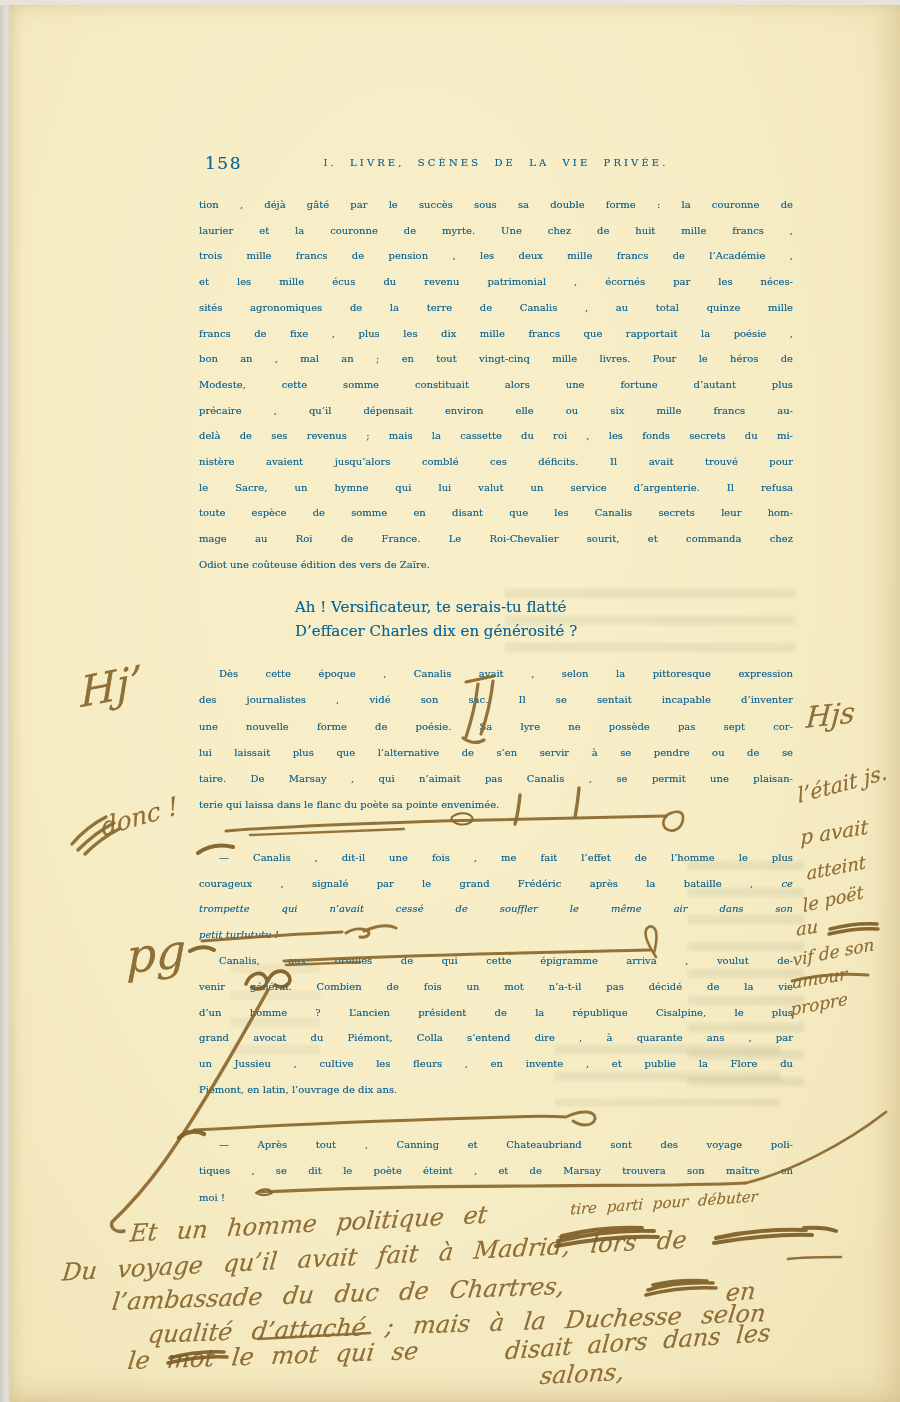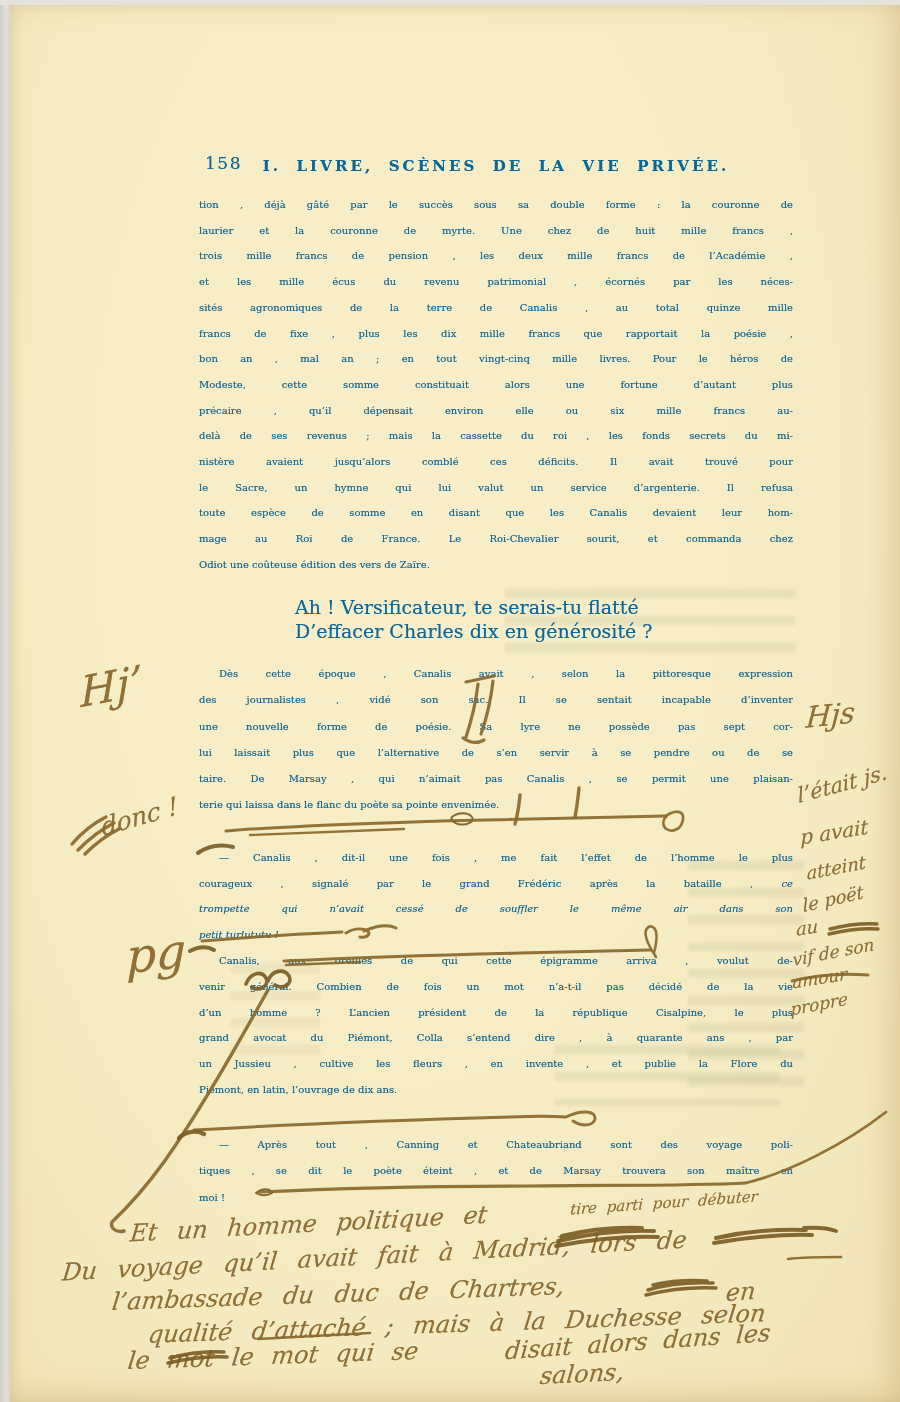--- a/index.html
+++ b/index.html
@@ -12,28 +12,28 @@
   
   #paper{position:absolute;left:10px;top:5px;right:0;bottom:0;
       background:
         radial-gradient(ellipse at 45% 35%, #f8efca 0%, #f6ecc4 55%, #f0e3b6 100%);
       box-shadow:inset -14px 0 26px rgba(170,140,70,.18), inset 0 -12px 24px rgba(170,140,70,.12),
                  inset 4px 0 10px rgba(120,110,80,.10);}
   
   .printed{color:#0369a1;text-shadow:0 0 .3px rgba(55,50,40,.45);}
   #page-number{position:absolute;left:205px;top:153px;font-size:17px;letter-spacing:1.5px;}
   #running-title{position:absolute;left:199px;top:157px;width:594px;text-align:center;
-      font-size:15px;font-weight:bold;letter-spacing:3.1px;word-spacing:7px;}
+      font-size:10px;font-weight:normal;letter-spacing:3.1px;word-spacing:7px;}
   .para{position:absolute;left:199px;width:594px;font-size:10px;}
   .para .line{text-align:left;}
   .para .line.just{text-align:justify;text-align-last:justify;}
   .para .line.ind{text-indent:20px;}
   .para .line.it, .para span.it{font-style:italic;}
   #par-p1{top:192px;line-height:25.7px;}
-  #par-verse{top:596px;left:295px;width:430px;font-size:19px;line-height:23.5px;}
+  #par-verse{top:596px;left:295px;width:430px;font-size:15px;line-height:23.5px;}
   #par-p2{top:661px;line-height:26.3px;}
   #par-p3{top:845px;line-height:25.7px;}
   #par-p4{top:948px;line-height:25.8px;}
   #par-p5{top:1132px;line-height:26.4px;}
   
   .hw{position:absolute;font-family:"DejaVu Serif",serif;font-style:italic;color:#8a672e;
       white-space:nowrap;opacity:.93;text-shadow:0 0 .5px rgba(138,103,46,.6);}
   #hw-left-0{left:80px;top:662px;font-size:42px;transform:rotate(-11deg) skewX(-10deg);}
   #hw-left-1{left:100px;top:802px;font-size:25px;transform:rotate(-16deg) skewX(-8deg);}
   #hw-left-2{left:126px;top:926px;font-size:47px;transform:rotate(-6deg) skewX(-6deg);}
@@ -91,21 +91,21 @@
         <div class="line just">trois mille francs de pension , les deux mille francs de l’Académie ,</div>
         <div class="line just">et les mille écus du revenu patrimonial , écornés par les néces-</div>
         <div class="line just">sités agronomiques de la terre de Canalis , au total quinze mille</div>
         <div class="line just">francs de fixe , plus les dix mille francs que rapportait la poésie ,</div>
         <div class="line just">bon an , mal an ; en tout vingt-cinq mille livres. Pour le héros de</div>
         <div class="line just">Modeste, cette somme constituait alors une fortune d’autant plus</div>
         <div class="line just">précaire ,  qu’il dépensait environ elle ou six mille francs au-</div>
         <div class="line just">delà de ses revenus ; mais la cassette du roi , les fonds secrets du mi-</div>
         <div class="line just">nistère avaient jusqu’alors comblé ces déficits. Il avait trouvé pour</div>
         <div class="line just">le Sacre, un hymne qui lui valut un service d’argenterie. Il refusa</div>
-        <div class="line just">toute espèce de somme en disant que les Canalis devaient leur hom-</div>
+        <div class="line just">toute espèce de somme en disant que les Canalis secrets leur hom-</div>
         <div class="line just">mage au Roi de France. Le Roi-Chevalier sourit, et commanda chez</div>
         <div class="line">Odiot une coûteuse édition des vers de Zaïre.</div>
       </div>
       <div class="para" id="par-verse">
         <div class="line">Ah !  Versificateur,  te serais-tu flatté</div>
         <div class="line">D’effacer Charles dix en générosité ?</div>
       </div>
       <div class="para" id="par-p2">
         <div class="line just ind">Dès cette époque , Canalis avait , selon la pittoresque expression</div>
         <div class="line just">des journalistes ,  vidé son sac.  Il se sentait incapable d’inventer</div>

